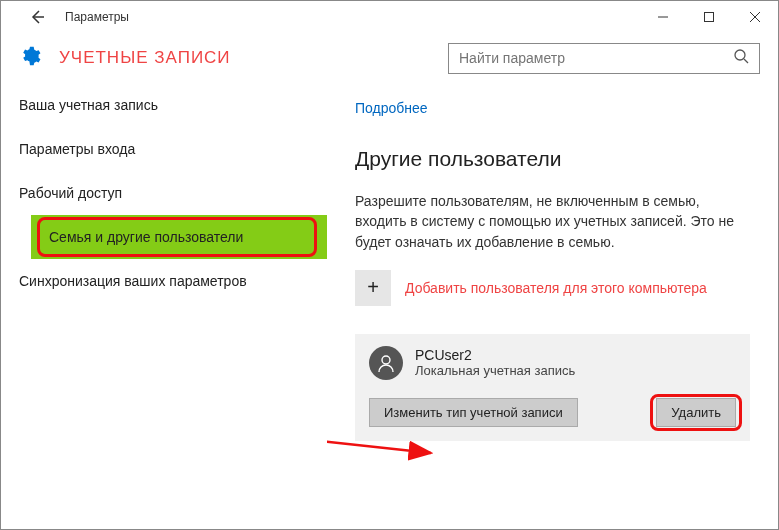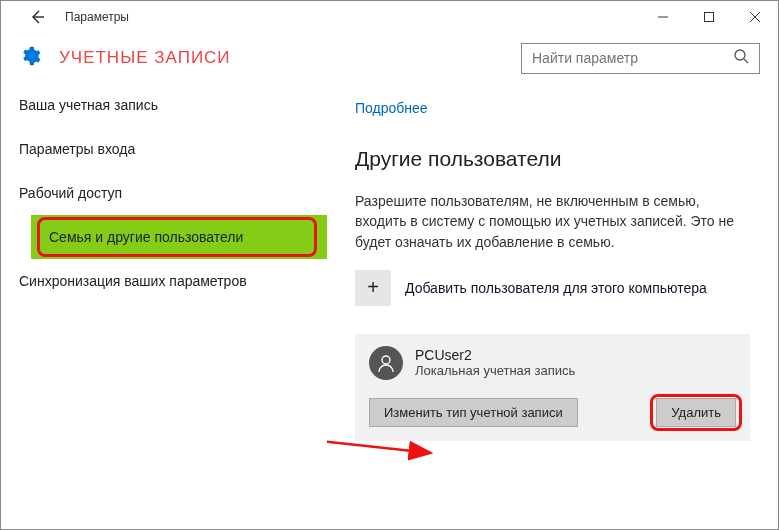--- a/index.html
+++ b/index.html
@@ -5,35 +5,35 @@
 * { margin: 0; padding: 0; box-sizing: border-box; font-family: 'Segoe UI', Tahoma, sans-serif; }
 body { background: #fff; width: 779px; height: 530px; overflow: hidden; position: relative; border: 1px solid #888; }
 .titlebar { height: 32px; display: flex; align-items: center; padding-left: 20px; border-bottom: 0; }
 .titlebar .back { width: 32px; height: 32px; display: flex; align-items: center; justify-content: center; cursor: pointer; }
 .titlebar .title { font-size: 12px; margin-left: 12px; color: #333; }
 .titlebar .win-controls { margin-left: auto; display: flex; }
 .win-controls .ctrl { width: 46px; height: 32px; display: flex; align-items: center; justify-content: center; cursor: pointer; }
 .header { height: 50px; display: flex; align-items: center; padding: 0 18px; }
 .header .gear { color: #0078d7; margin-right: 18px; }
 .header h1 { font-size: 17px; font-weight: 400; letter-spacing: 1px; color: #ef4444; }
-.header .search { margin-left: auto; width: 239px; height: 31px; border: 1px solid #888; display: flex; align-items: center; padding: 0 10px; background: #fff; }
+.header .search { margin-left: auto; width: 312px; height: 31px; border: 1px solid #888; display: flex; align-items: center; padding: 0 10px; background: #fff; }
 .header .search input { border: none; outline: none; flex: 1; font-size: 14px; color: #555; background: transparent; }
 .header .search .si { color: #555; }
 .content { display: flex; height: calc(100% - 82px); }
 .sidebar { width: 326px; border-right: 0; }
 .sidebar .item { height: 44px; display: flex; align-items: center; padding-left: 18px; font-size: 14px; color: #222; cursor: pointer; position: relative; }
 .sidebar .item.selected { background: #84cc16; margin-left: 30px; }
 .sidebar .item.selected .hl { position: absolute; inset: 2px 10px 2px 6px; border: 3px solid #e11; border-radius: 8px; pointer-events: none; }
 .main { flex: 1; padding: 16px 28px 0 28px; position: relative; overflow: hidden; }
 .main .link { color: #0067c0; font-size: 14px; cursor: pointer; }
 .main h2 { font-size: 21px; font-weight: 400; color: #222; margin: 30px 0 20px 0; }
 .main p.desc { font-size: 14px; color: #333; line-height: 1.45; margin-bottom: 18px; }
 .add-row { display: flex; align-items: center; margin-bottom: 28px; cursor: pointer; }
 .add-row .plus { width: 36px; height: 36px; background: #e6e6e6; display: flex; align-items: center; justify-content: center; font-size: 20px; color: #222; margin-right: 14px; }
-.add-row .lbl { font-size: 14px; color: #0f172a; }
+.add-row .lbl { font-size: 14px; color: #ef4444; }
 .user-card { background: #f1f1f1; padding: 12px 14px 14px 14px; position: relative; }
 .user-card .urow { display: flex; align-items: center; }
 .user-card .avatar { width: 34px; height: 34px; border-radius: 50%; background: #555; display: flex; align-items: center; justify-content: center; margin-right: 12px; }
 .user-card .uname { font-size: 14px; color: #222; }
 .user-card .utype { font-size: 13px; color: #444; }
 .user-card .actions { display: flex; justify-content: space-between; gap: 10px; margin-top: 18px; }
 .user-card .btn { background: #ccc; border: 1px solid #aaa; padding: 6px 14px; font-size: 13px; color: #222; cursor: pointer; }
 .user-card .btn.del { position: relative; }
 .user-card .btn.del::after { content: ""; position: absolute; inset: -5px -7px -5px -7px; border: 3px solid #e11; border-radius: 8px; pointer-events: none; }
 .foot-link { margin-top: 16px; }

